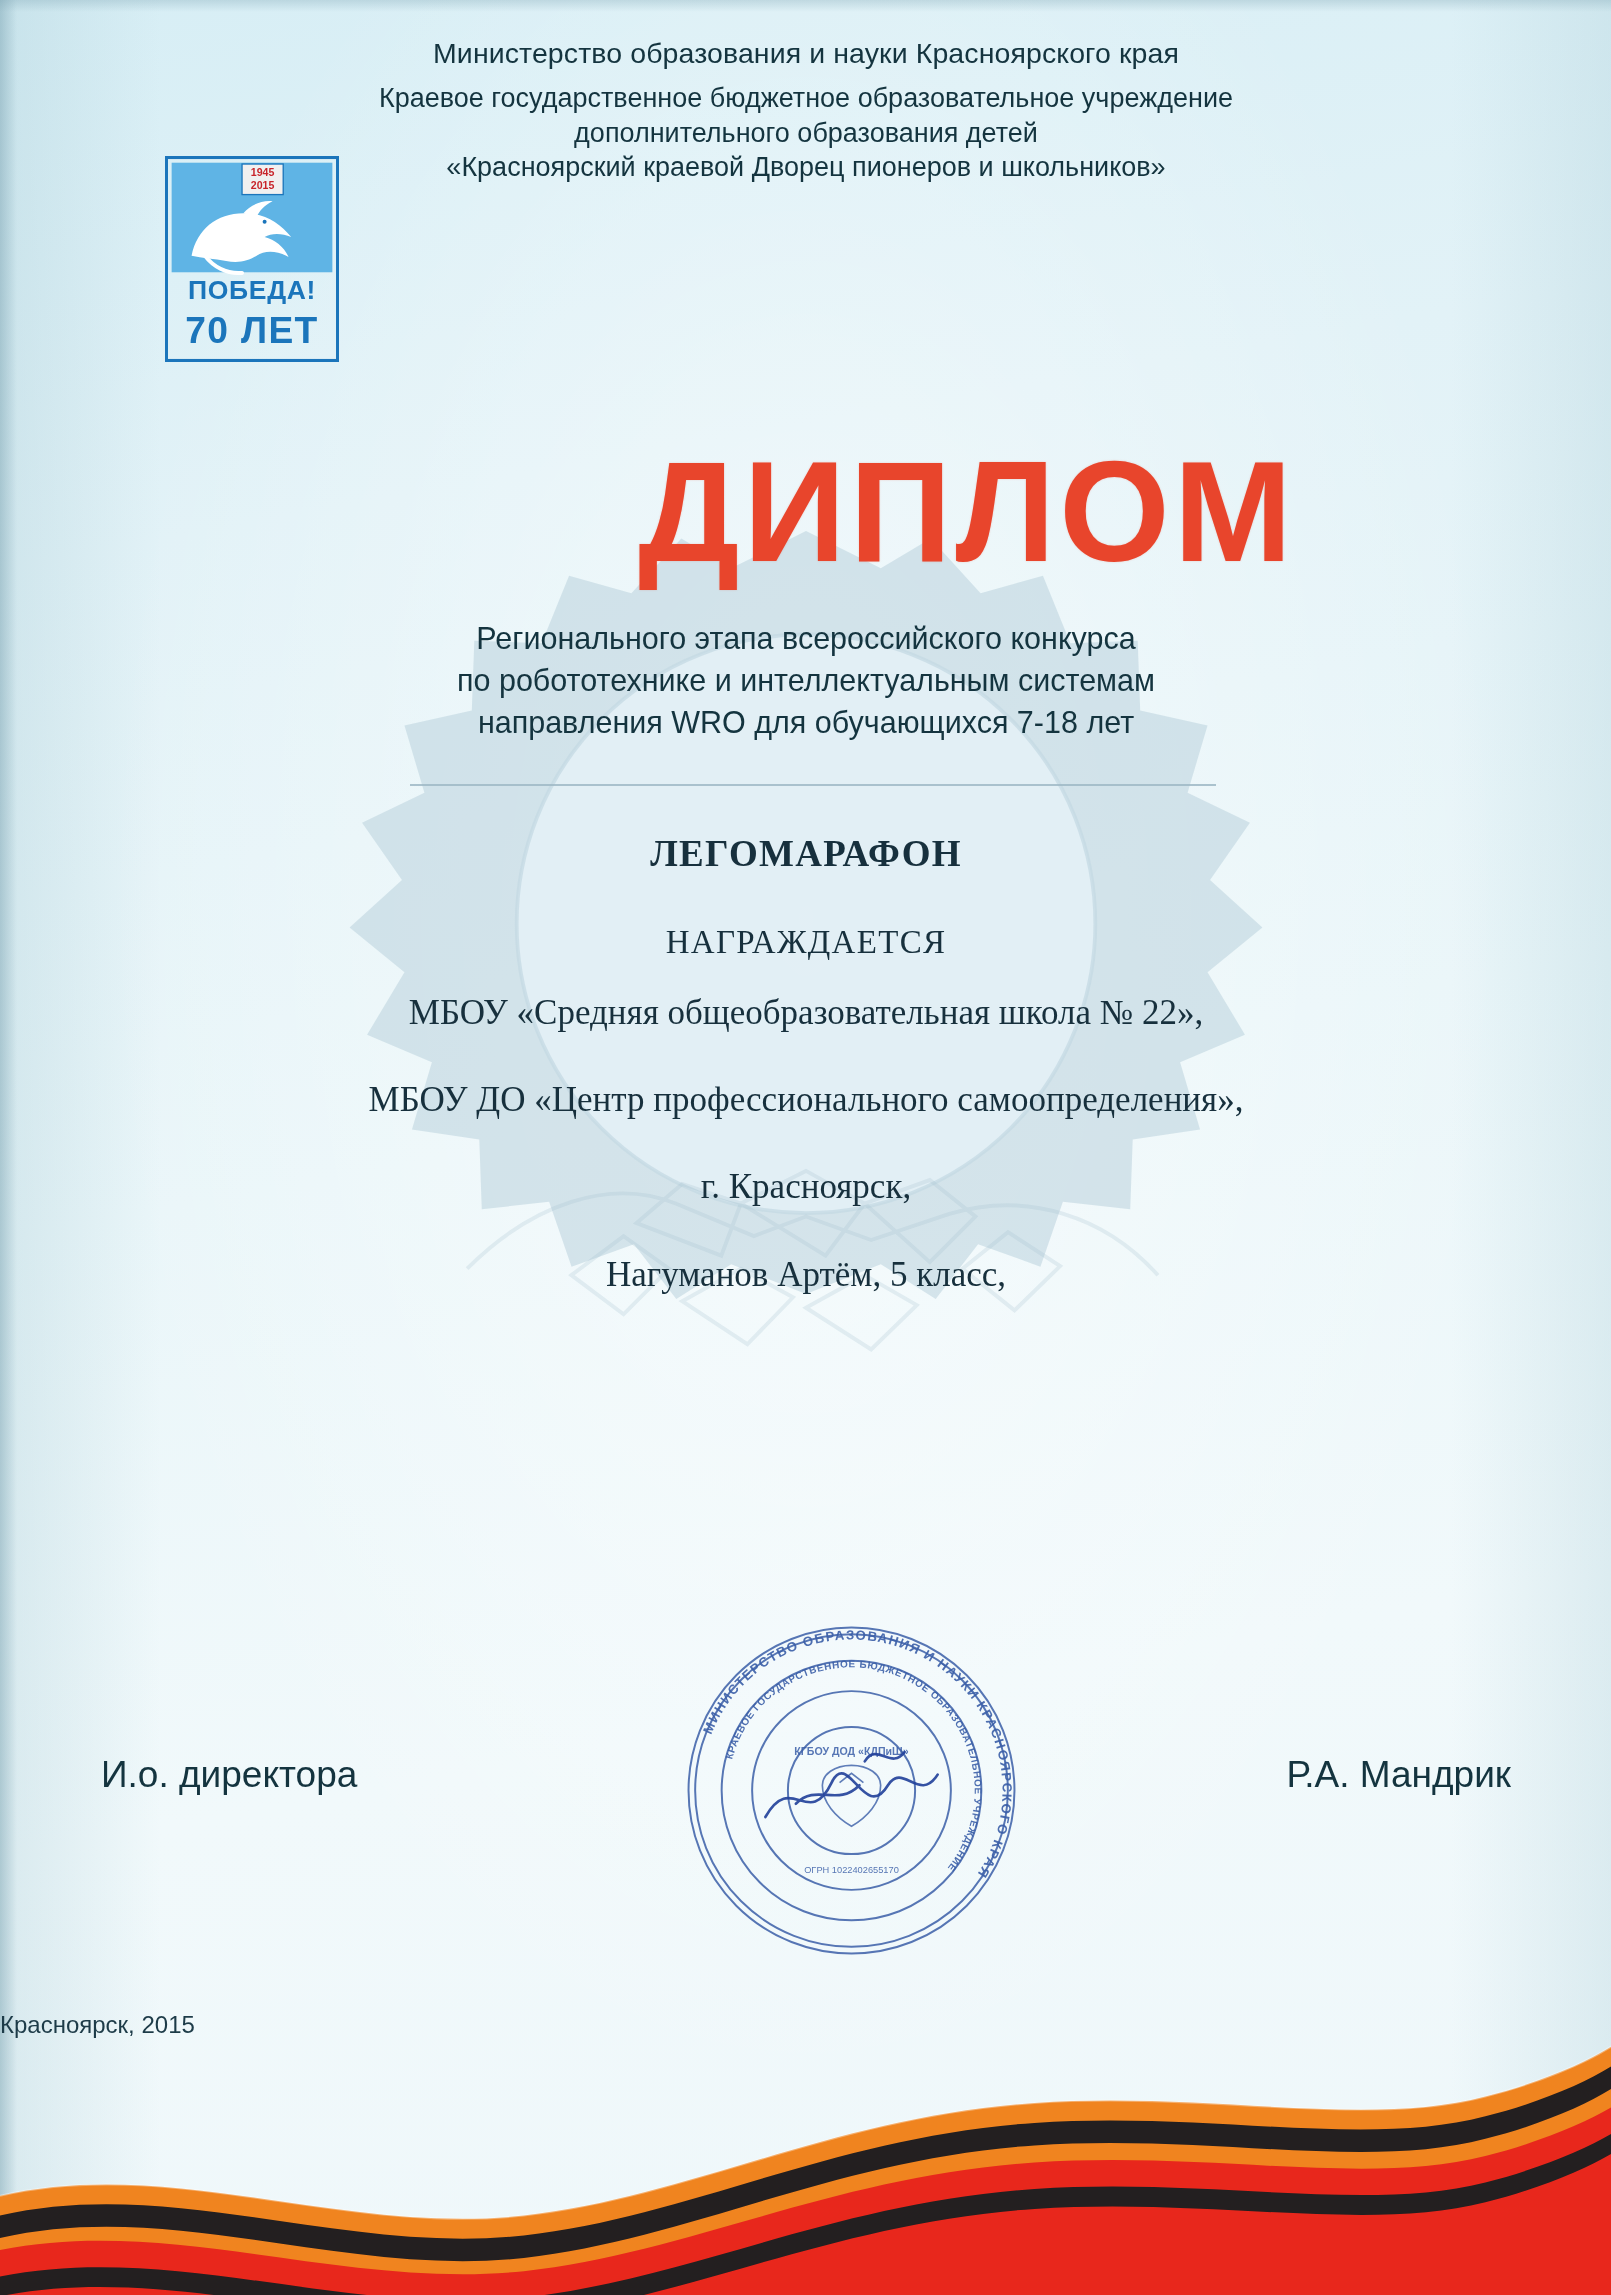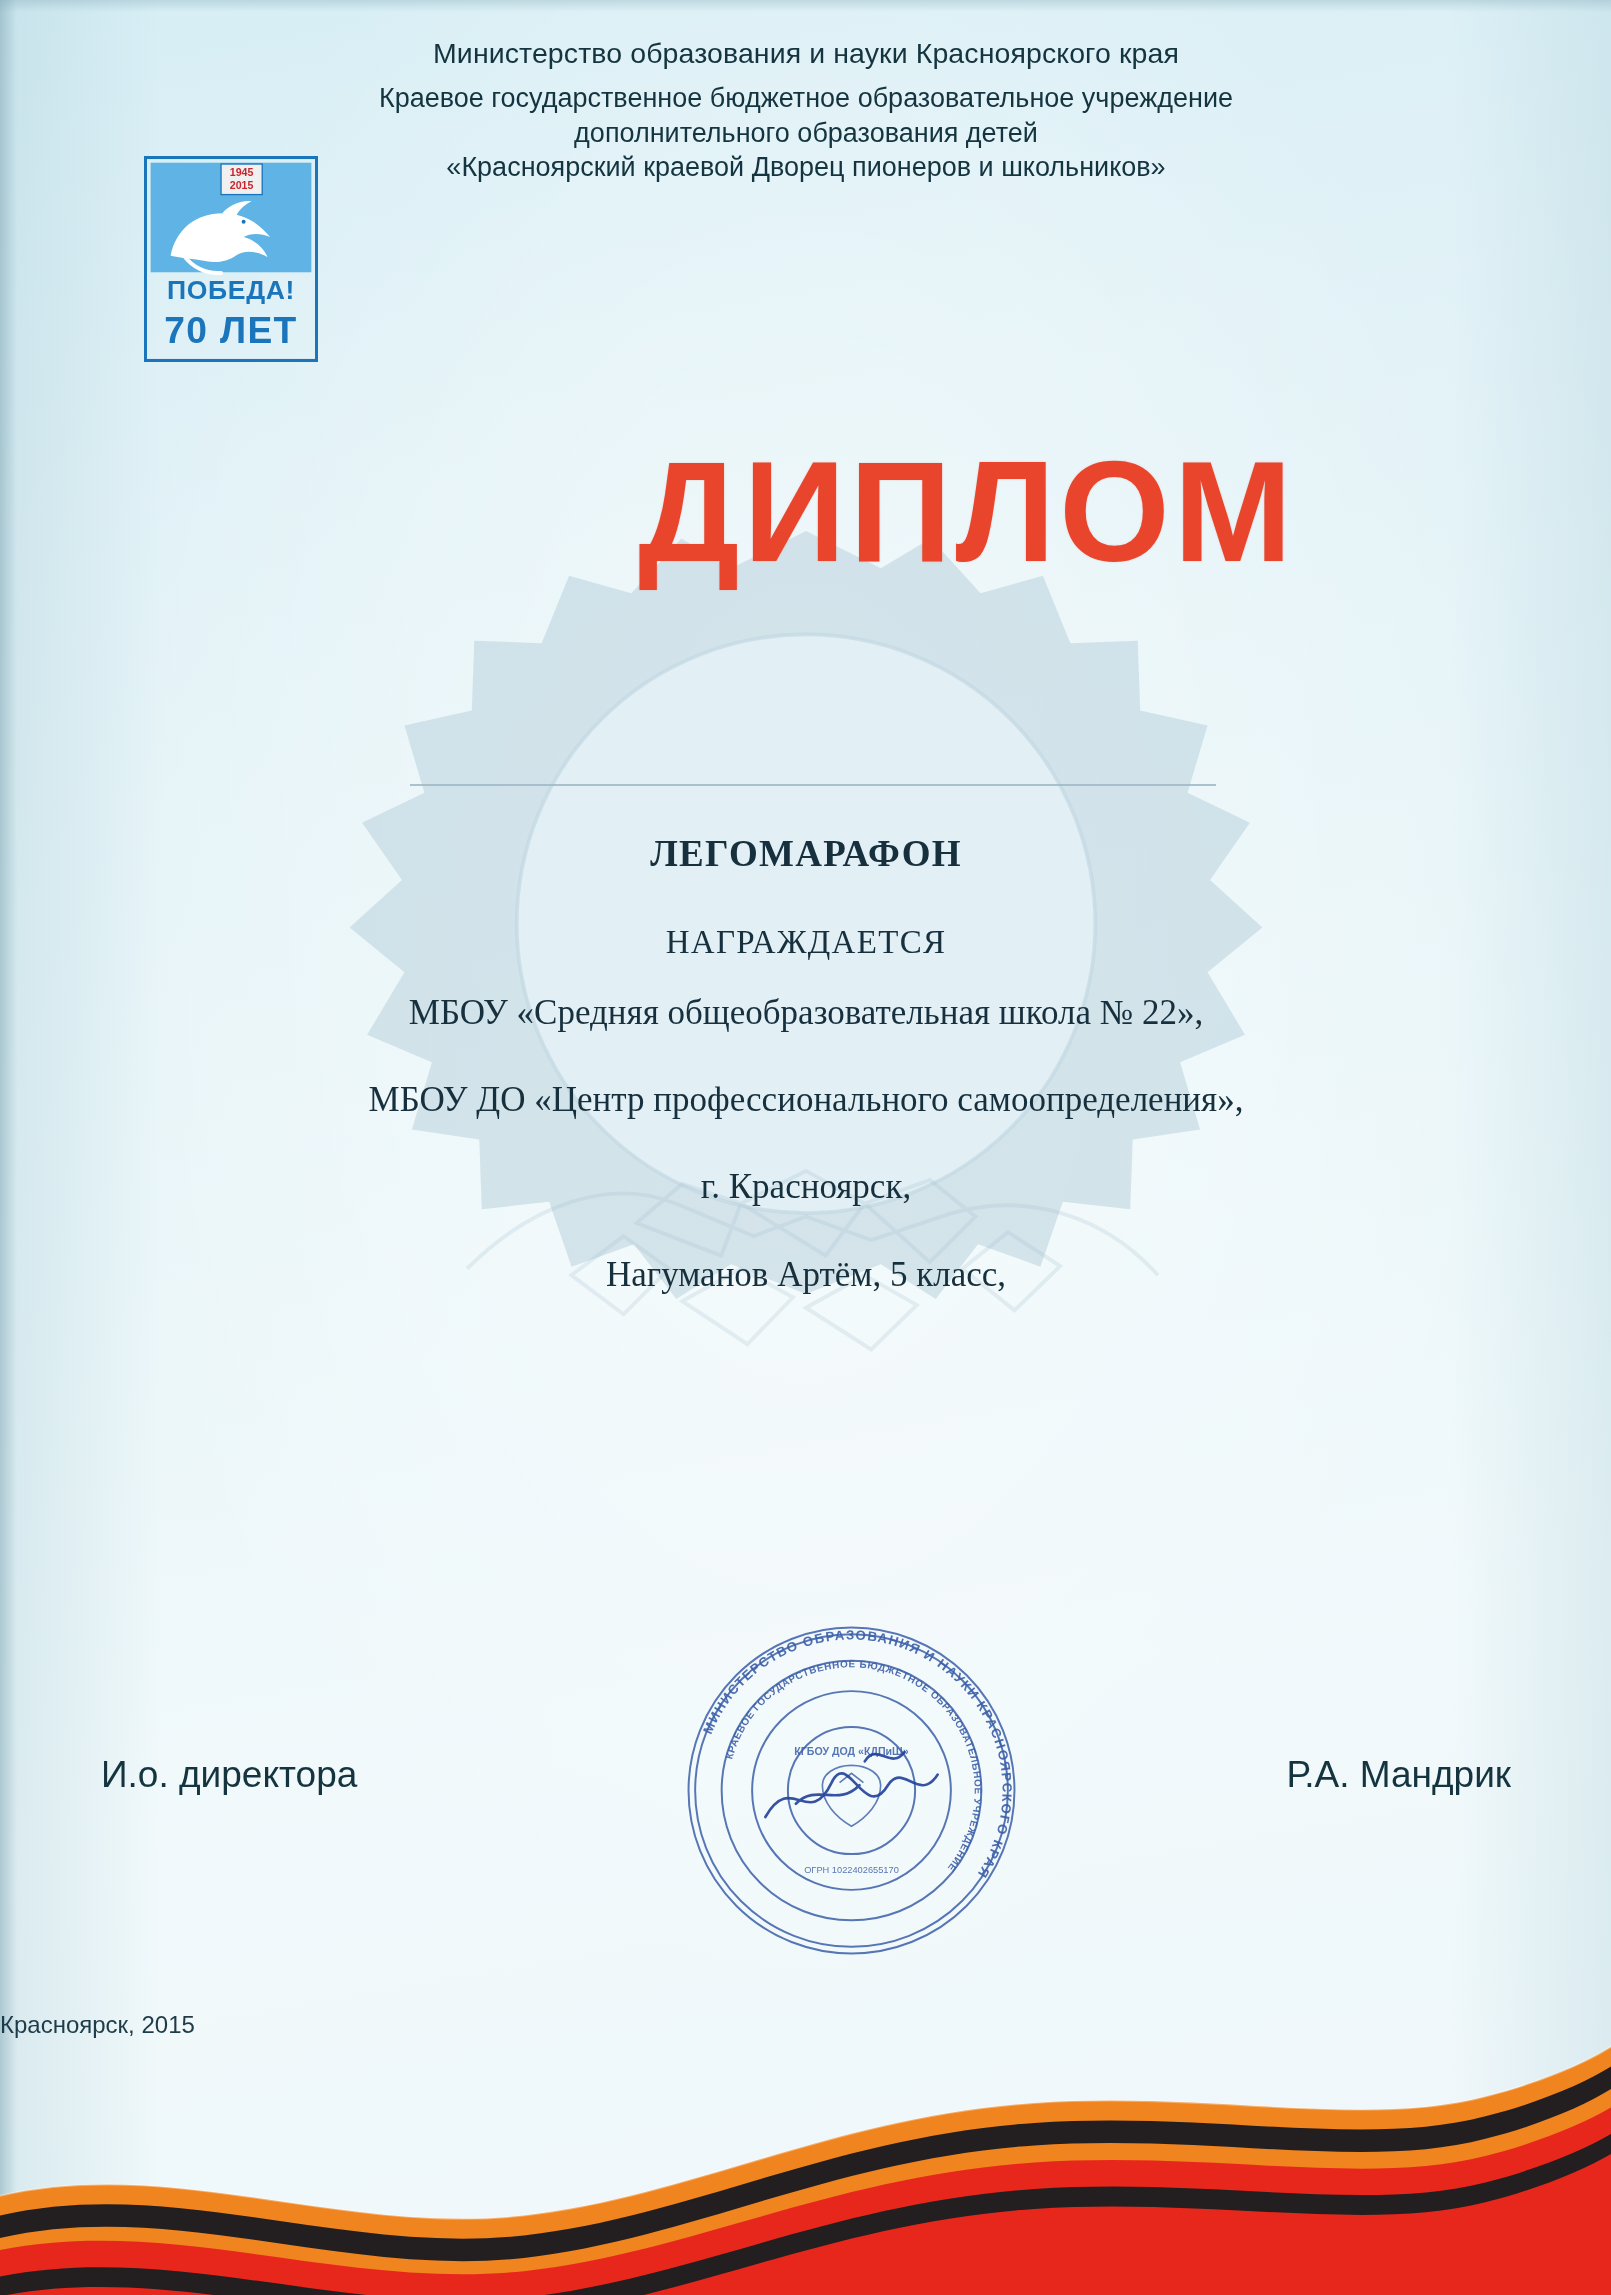--- a/index.html
+++ b/index.html
@@ -96,21 +96,21 @@
   .header .line2,
   .header .line3,
   .header .line4 {
     font-size: 27px;
     line-height: 1.28;
   }
 
   
   .victory-logo {
     position: absolute;
-    left: 144px;
+    left: 165px;
     top: 156px;
     width: 174px;
     height: 206px;
   }
   .victory-logo svg { display: block; }
 
   
   .diploma-title {
     position: absolute;
     top: 430px;
@@ -291,20 +291,25 @@
       <circle cx="150" cy="99" r="3" fill="#1b75bb"></circle>
       <path d="M60 150 C72 166 92 178 116 176" fill="none" stroke="#ffffff" stroke-width="6" stroke-linecap="round"></path>
 
       <text x="131" y="216" font-family="'Liberation Sans', sans-serif" font-size="40" font-weight="700" fill="#1b75bb" text-anchor="middle" letter-spacing="1">ПОБЕДА!</text>
       <text x="131" y="282" font-family="'Liberation Sans', sans-serif" font-size="56" font-weight="700" fill="#1b75bb" text-anchor="middle" letter-spacing="2">70 ЛЕТ</text>
     </svg>
   </div>
 
   <div class="diploma-title">ДИПЛОМ</div>
 
+  <div class="subtitle">
+    <div>Регионального этапа всероссийского конкурса</div>
+    <div>по робототехнике и интеллектуальным системам</div>
+    <div>направления WRO  для обучающихся 7-18 лет</div>
+  </div>
 
   <div class="divider"></div>
 
   <div class="body-block">
     <div class="b-event">ЛЕГОМАРАФОН</div>
     <div class="b-awarded">НАГРАЖДАЕТСЯ</div>
     <div class="b-line">МБОУ «Средняя общеобразовательная школа № 22»,</div>
     <div class="b-line">МБОУ ДО «Центр профессионального самоопределения»,</div>
     <div class="b-line">г. Красноярск,</div>
     <div class="b-line">Нагуманов Артём, 5 класс,</div>

